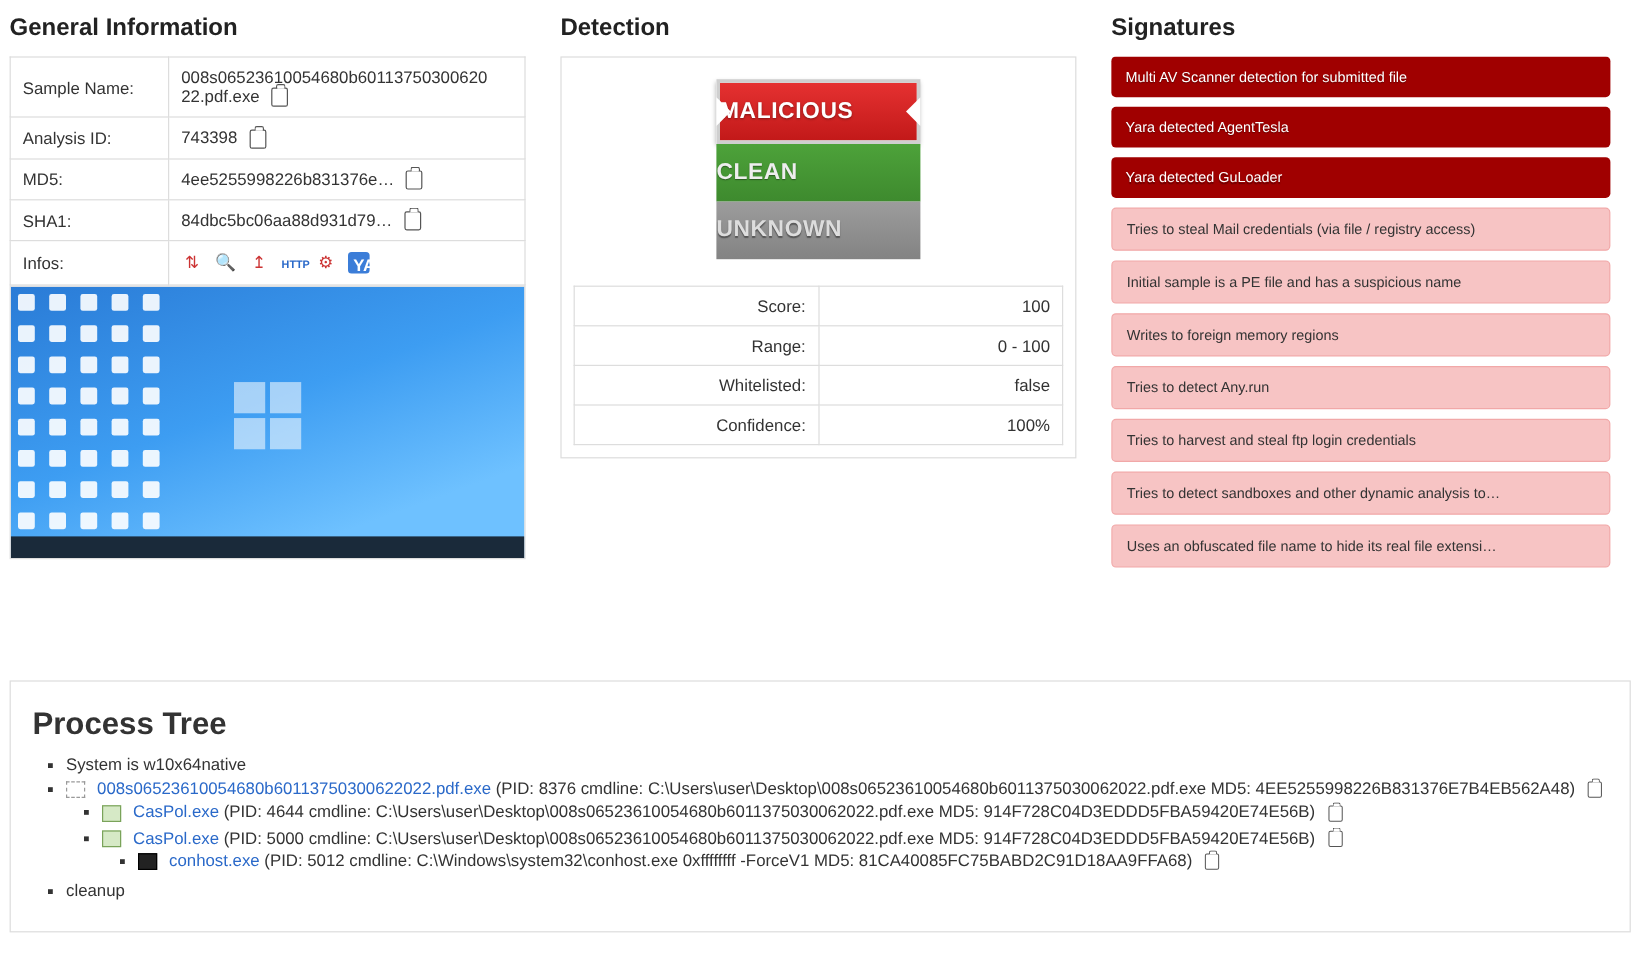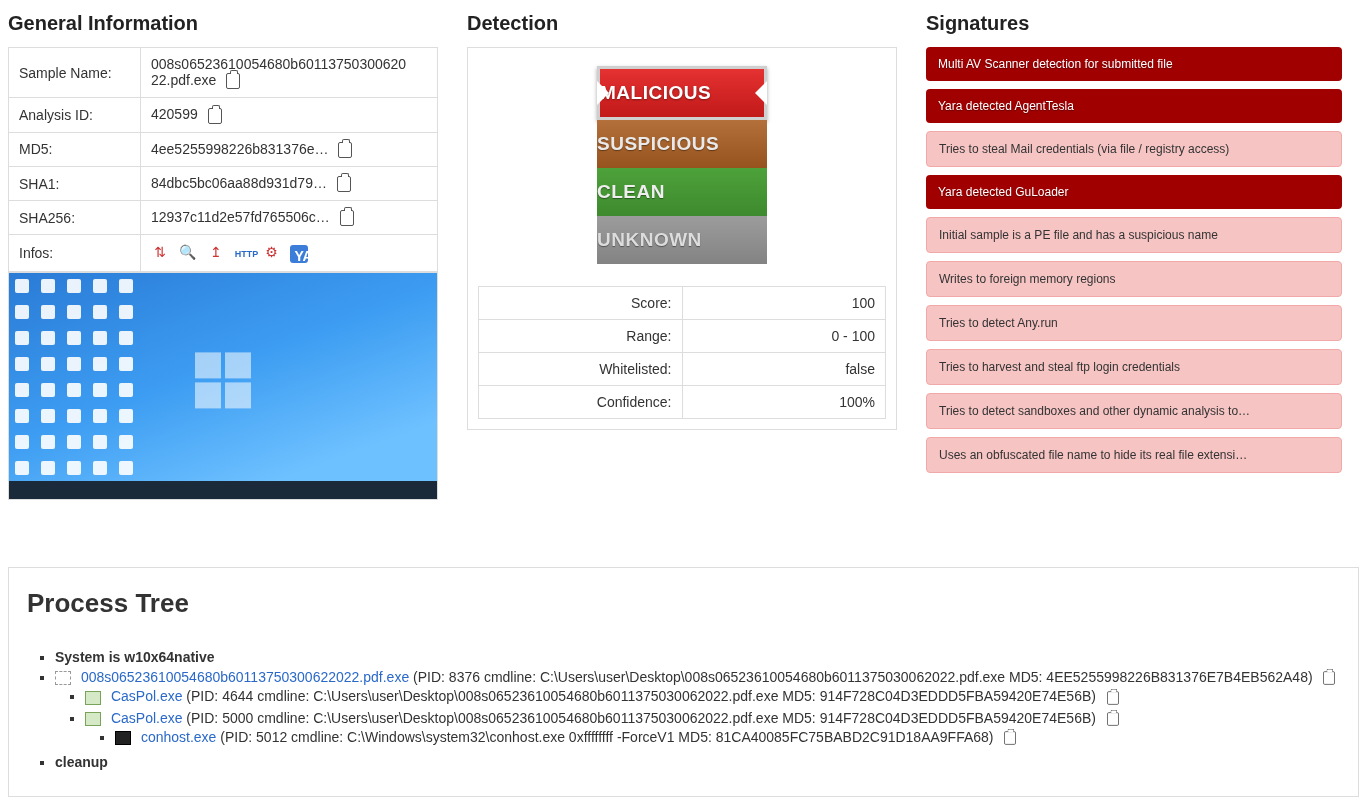--- a/index.html
+++ b/index.html
@@ -201,84 +201,77 @@
   
   .pt-card {
     border: 1px solid #ddd;
     margin-top: 50px;
     padding: 10px 18px 24px 18px;
   }
   .pt-card h2 {
     font-family: "Arial Black", Arial, sans-serif;
     font-weight: 900;
     font-size: 26px;
-    margin: 10px 0 28px 0;
+    margin: 10px 0 8px 0;
   }
   ul.tree { list-style: square; padding-left: 28px; margin: 0; }
   ul.tree li { margding: 4px 0; padding: 2px 0; }
   ul.tree ul { list-style: square; padding-left: 30px; }
   .proc-icon {
     display: inline-block;
     width: 16px; height: 14px;
     background: #d6e9c6;
     border: 1px solid #7aa35a;
     vertical-align: middle;
     margin-right: 6px;
   }
   .proc-icon.dark { background: #222; border-color:#000; }
   .proc-icon.broken { background: #fff; border: 1px dashed #999; }
   a.proc-link { color: #2a69c9; text-decoration: none; }
   .small-copy { transform: scale(.85); }
-  .bold { font-weight: bold; }
+  .bold { font-weight: normal; }
 </style>
 </head>
 <body>
 
 <div class="top-row">
 
   <div class="col" style="max-width:430px">
     <h2 class="section-title">General Information</h2>
     <table class="gen-table">
       <tbody>
           <tr>
         <td>Sample Name:</td>
         <td>
           <span>008s06523610054680b60113750300620 22.pdf.exe</span>
           <span class="copy-icon"></span>
         </td>
       </tr>
       <tr>
         <td>Analysis ID:</td>
         <td>
-          <span>420599</span>
+          <span>743398</span>
           <span class="copy-icon"></span>
         </td>
       </tr>
       <tr>
         <td>MD5:</td>
         <td>
           <span>4ee5255998226b831376e…</span>
           <span class="copy-icon"></span>
         </td>
       </tr>
       <tr>
         <td>SHA1:</td>
         <td>
           <span>84dbc5bc06aa88d931d79…</span>
           <span class="copy-icon"></span>
         </td>
       </tr>
       <tr>
-        <td>SHA256:</td>
-        <td>
-          <span>12937c11d2e57fd765506c…</span>
-          <span class="copy-icon"></span>
-        </td>
-      </tr>
-      <tr>
         <td>Infos:</td>
         <td class="info-icons">
           <span style="color:#c33">⇅</span>
           <span style="color:#c33">🔍</span>
           <span style="color:#c33">↥</span>
           <span style="color:#2a69c9;font-size:9px;font-weight:bold">HTTP</span>
           <span style="color:#c33">⚙</span>
           <span class="badge-yara">YARA</span>
         </td>
       </tr>
@@ -338,21 +331,20 @@
         </div>
       <div class="taskbar"></div>
     </div>
   </div>
 
   <div class="col" style="max-width:430px">
     <h2 class="section-title">Detection</h2>
     <div class="detection-card">
       <div class="verdict-stack">
         <div class="verdict malicious">MALICIOUS</div>
-        <div class="verdict suspicious">SUSPICIOUS</div>
         <div class="verdict clean">CLEAN</div>
         <div class="verdict unknown">UNKNOWN</div>
       </div>
       <table class="score-table">
         <tbody>
             <tr>
           <td>Score:</td>
           <td>100</td>
         </tr>
         <tr>
@@ -370,22 +362,22 @@
       </tbody>
         </table>
     </div>
   </div>
 
   <div class="col" style="max-width:420px">
     <h2 class="section-title">Signatures</h2>
     <div class="sig-container" id="sig-container">
         <div class="sig sev-high">Multi AV Scanner detection for submitted file</div>
         <div class="sig sev-high">Yara detected AgentTesla</div>
+        <div class="sig sev-high">Yara detected GuLoader</div>
         <div class="sig sev-med">Tries to steal Mail credentials (via file / registry access)</div>
-        <div class="sig sev-high">Yara detected GuLoader</div>
         <div class="sig sev-med">Initial sample is a PE file and has a suspicious name</div>
         <div class="sig sev-med">Writes to foreign memory regions</div>
         <div class="sig sev-med">Tries to detect Any.run</div>
         <div class="sig sev-med">Tries to harvest and steal ftp login credentials</div>
         <div class="sig sev-med">Tries to detect sandboxes and other dynamic analysis to…</div>
         <div class="sig sev-med">Uses an obfuscated file name to hide its real file extensi…</div>
       </div>
   </div>
 
 </div>

